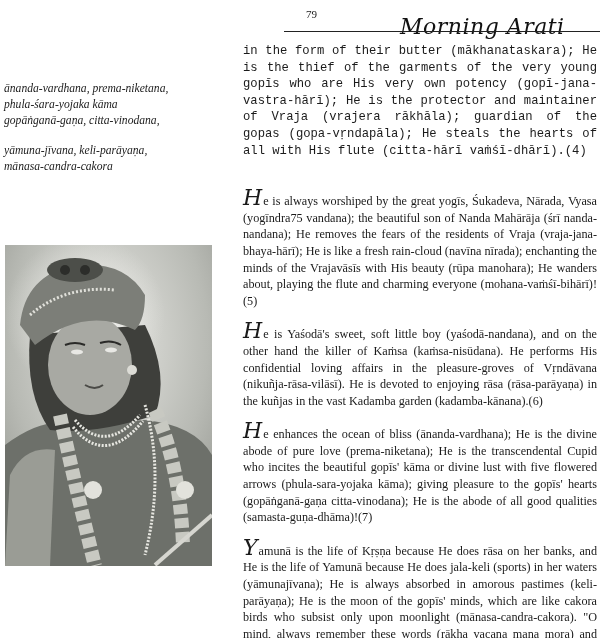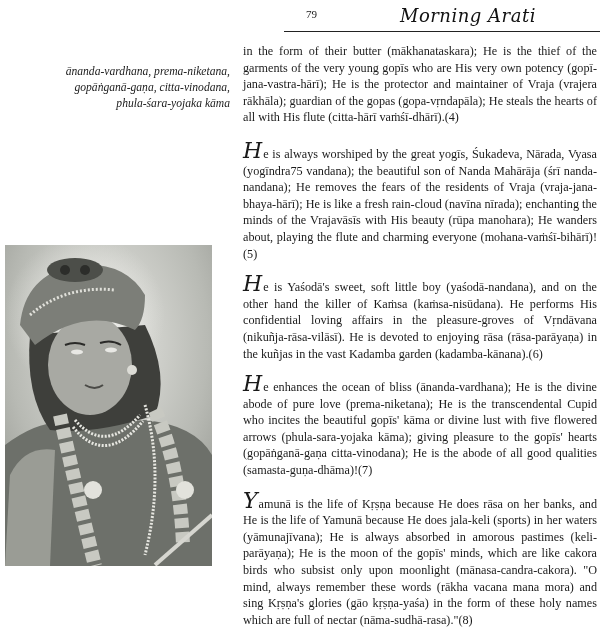--- a/index.html
+++ b/index.html
@@ -1,45 +1,47 @@
 <!DOCTYPE html>
 <html><head>
   <meta charset="utf-8">
   <style>
     html, body { margin: 0; padding: 0; background: #ffffff; }
     body { width: 600px; height: 638px; position: relative; overflow: hidden; font-family: "DejaVu Serif", "Liberation Serif", serif; color: #1a1a1a; }
     .header { position: absolute; left: 260px; top: 0; width: 340px; height: 15px; }
     .page-num { position: absolute; left: 46px; top: 8px; font-size: 11px; font-family: "Liberation Serif", serif; color: #222; }
-    .running-title { position: absolute; left: 140px; top: 5px; font-size: 18px; font-style: italic; font-family: "DejaVu Serif", serif; letter-spacing: 0.5px; color: #111; }
+    .running-title { position: absolute; left: 140px; top: 14px; font-size: 22px; font-style: italic; font-family: "DejaVu Serif", serif; letter-spacing: 0.5px; color: #111; }
     .header-rule { position: absolute; left: 24px; top: 31px; width: 320px; height: 0; border-top: 1.6px solid #222; }
-    .left-col { position: absolute; left: 4px; top: 64px; width: 226px; text-align: right; }
+    .left-col { position: absolute; left: 4px; top: 81px; width: 226px; }
     .verse { font-style: italic; font-size: 11.6px; line-height: 16px; font-family: "Liberation Serif", serif; margin: 0 0 14px 0; }
     .verse span { display: block; white-space: nowrap; }
     .portrait { position: absolute; left: 5px; top: 245px; width: 207px; height: 321px; overflow: hidden; background: #8a8c86; }
     .right-col { position: absolute; left: 243px; top: 43px; width: 354px; }
     .para { font-family: "Liberation Serif", serif; font-size: 12.2px; line-height: 16.6px; text-align: justify; margin: 0 0 17px 0; }
-    .para.first { margin-bottom: 20px; }
+    .para.first { margin-bottom: 34px; font-family: Liberation Mono, monospace; }
     .dropcap { font-family: "DejaVu Serif", serif; font-style: italic; font-size: 22px; line-height: 10px; margin-right: 1px; }
   </style>
 </head>
 <body>
 
 <div class="header">
   <span class="page-num">79</span>
   <span class="running-title">Morning Arati</span>
   <div class="header-rule"></div>
 </div>
 
 <div class="left-col">
   <p class="verse">
     <span>ānanda-vardhana, prema-niketana,</span>
+    <span>phula-śara-yojaka kāma</span>
     <span>gopāṅganā-gaṇa, citta-vinodana,</span>
-    <span>phula-śara-yojaka kāma</span>
   </p>
   <p class="verse">
+    <span>yāmuna-jīvana, keli-parāyaṇa,</span>
+    <span>mānasa-candra-cakora</span>
   </p>
 </div>
 
 <div class="portrait" title="Portrait of Kṛṣṇa wearing a jeweled turban with peacock feathers, pearl necklaces and flower garlands, holding a flute">
   <svg width="207" height="321" viewBox="0 0 207 321">
     <defs>
       <radialGradient id="bg" cx="50%" cy="30%" r="80%">
         <stop offset="0%" stop-color="#e6e6e2"></stop>
         <stop offset="60%" stop-color="#b8bab4"></stop>
         <stop offset="100%" stop-color="#8e908a"></stop>

